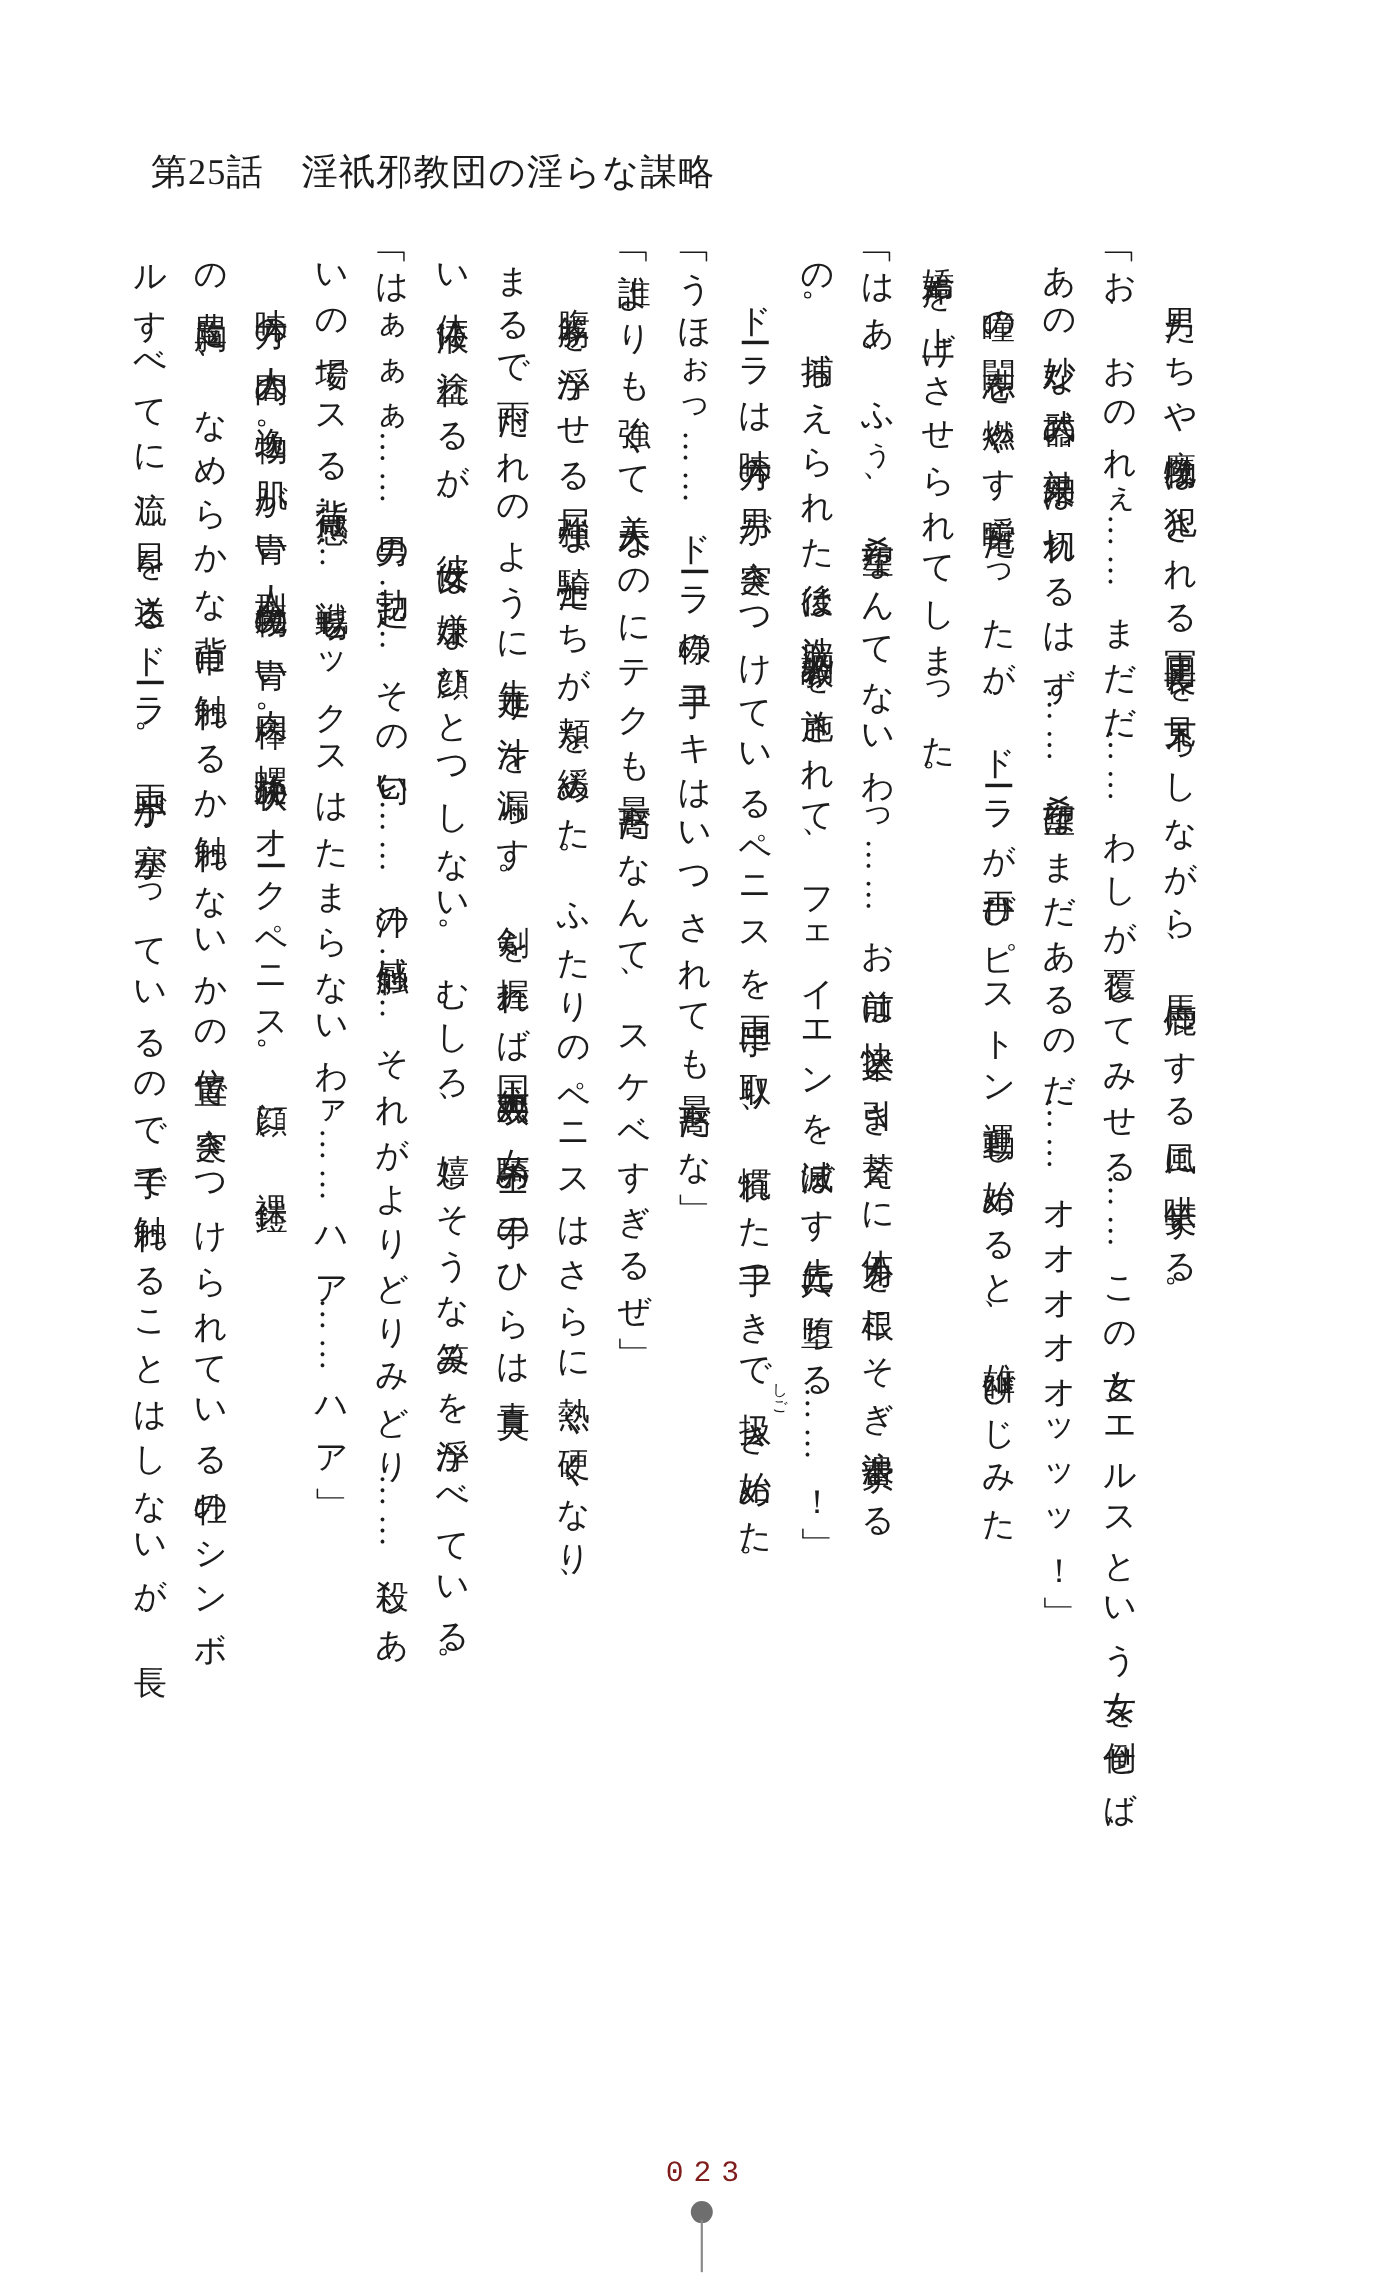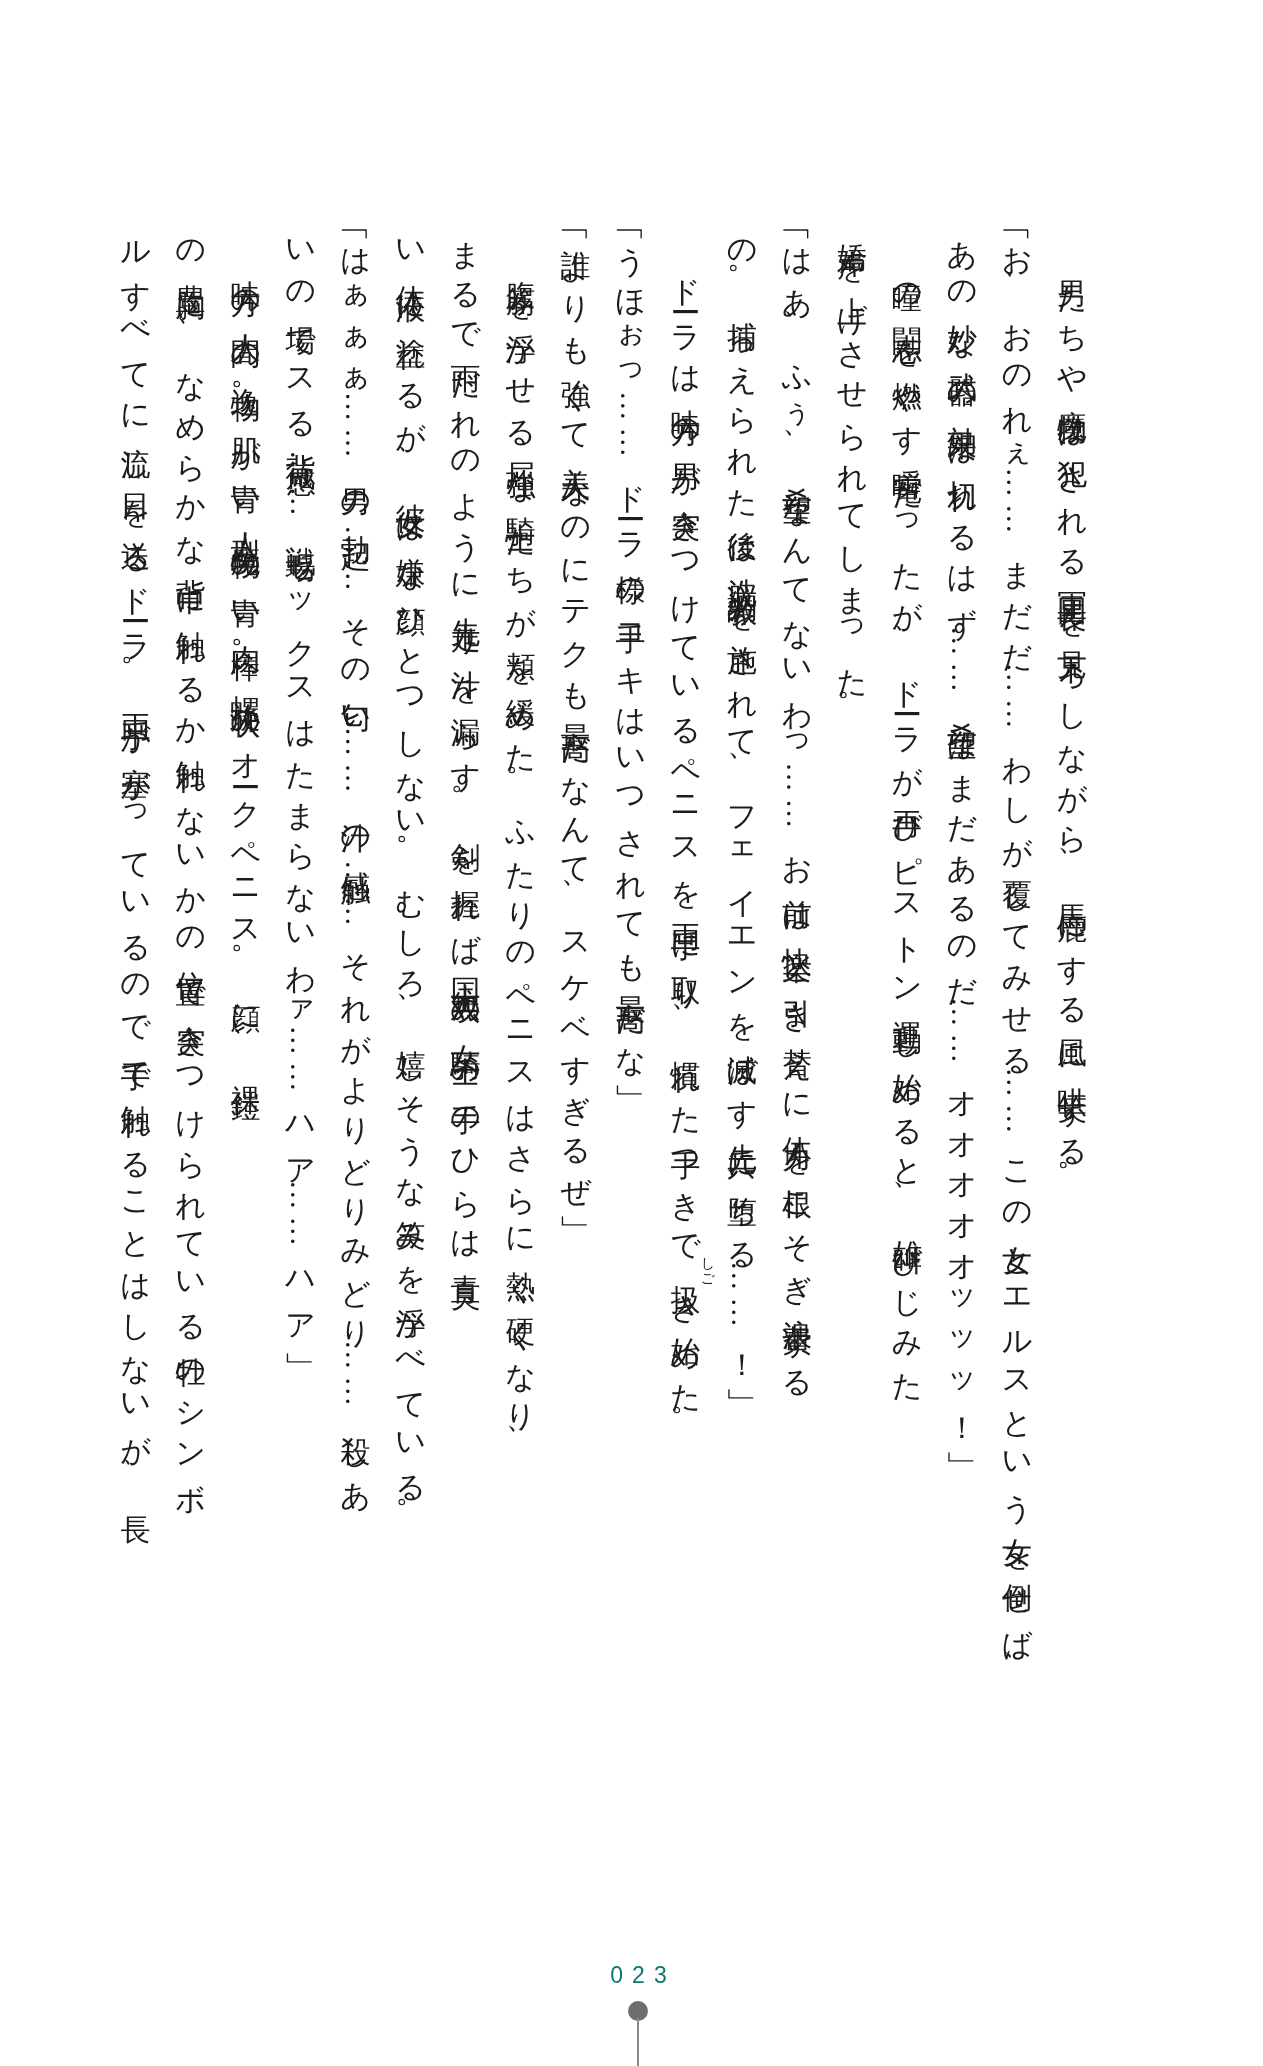--- a/index.html
+++ b/index.html
@@ -42,24 +42,24 @@
     letter-spacing: 1px;
     line-height: 1;
     font-family: inherit;
     color: #1c1c1c;
   }
   .page-number {
     position: absolute;
     top: 1962px;
     left: 643px;
     transform: translateX(-50%);
-    font-family: Liberation Sans, sans-serif;
-    font-size: 23px;
+    font-family: Liberation Mono, monospace;
+    font-size: 27px;
     letter-spacing: 9px;
-    color: #0f766e;
+    color: #7f1d1d;
   }
   .footer-dot {
     position: absolute;
     left: 628px;
     top: 2001px;
     width: 20px;
     height: 20px;
     border-radius: 50%;
     background: #6e6e6e;
   }
@@ -70,20 +70,21 @@
     width: 2px;
     height: 48px;
     background: #8a8a8a;
   }
 </style>
 </head>
 <body>
 
 <div class="page">
 
+  <div class="chapter-title">第25話　淫祇邪教団の淫らな謀略</div>
 
   <div class="text-block">
       <div class="tline">　男たちや魔物は犯される軍団長を見下ろしながら、馬鹿にする風に哄笑する。</div>
       <div class="tline">「お、おのれぇ……まだだ……わしが覆してみせる……この女とエルスという女を倒せば、</div>
       <div class="tline">あの妙な武器の効果は切れるはず……希望はまだあるのだ……オオオオオッッッ！」</div>
       <div class="tline">　瞳の闘志を燃やす瞬電だったが、ドーラが再びピストン運動し始めると、雄叫びじみた</div>
       <div class="tline">嬌声を上げさせられてしまった。</div>
       <div class="tline">「はあ、ふぅ、希望なんてないわっ……お前は快楽と引き替えに体力を根こそぎ浪費する</div>
       <div class="tline">の。捕らえられた後は洗脳調教を施されて、フェイエンを滅ぼす先兵に堕ちる……！」</div>
       <div class="tline">　ドーラは味方の男が突きつけているペニスを両手に取り、慣れた手つきで<ruby>扱<rt>しご</rt></ruby>き始めた。</div>

